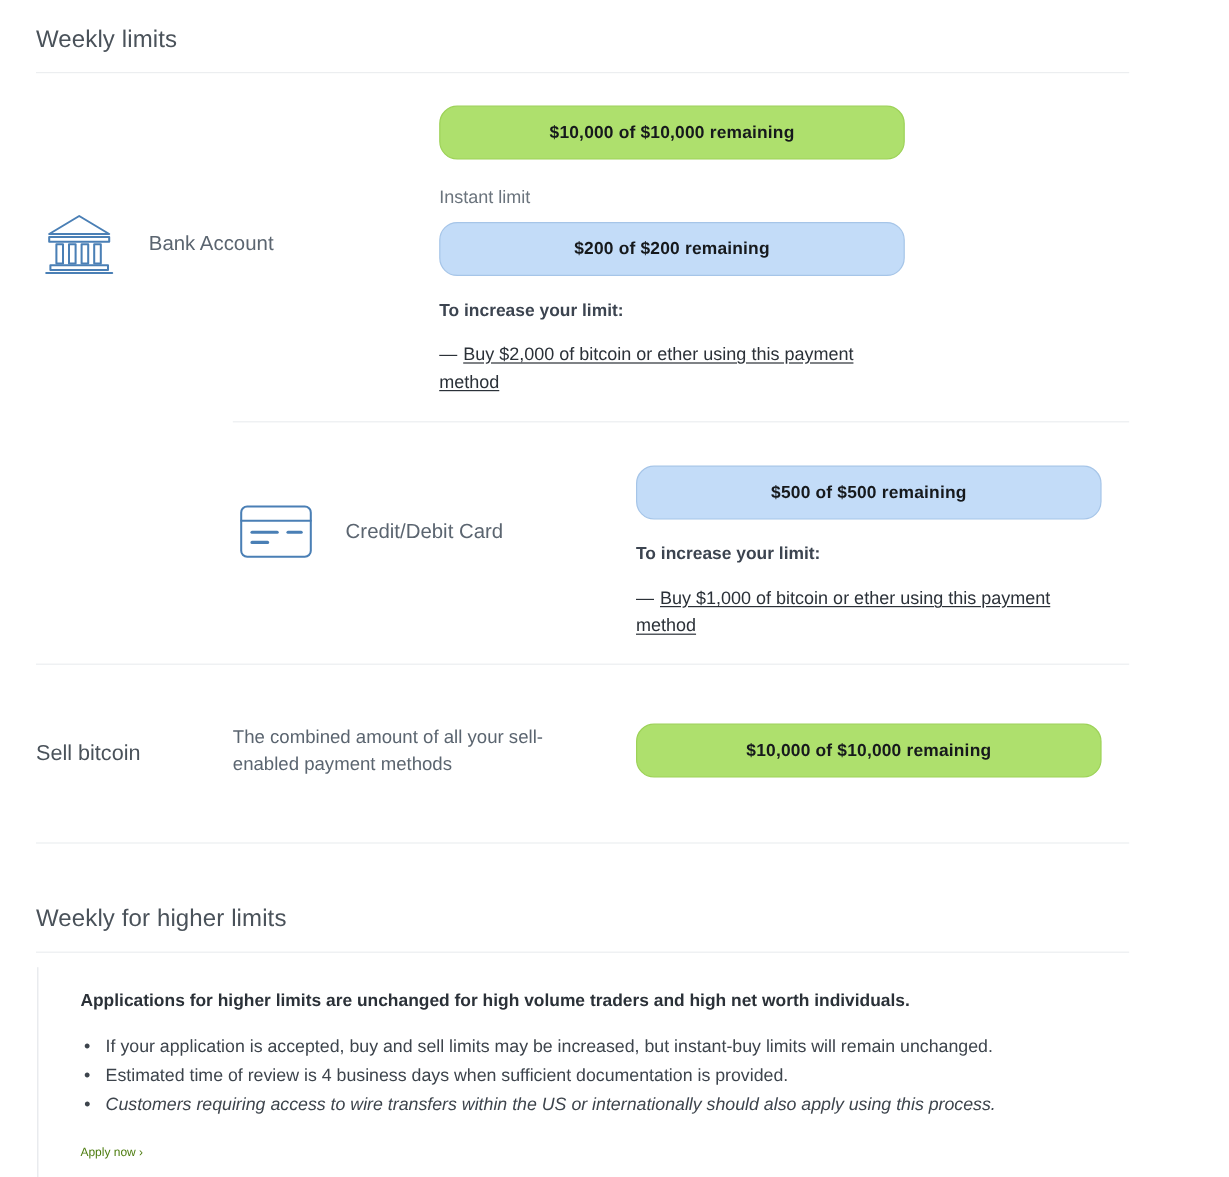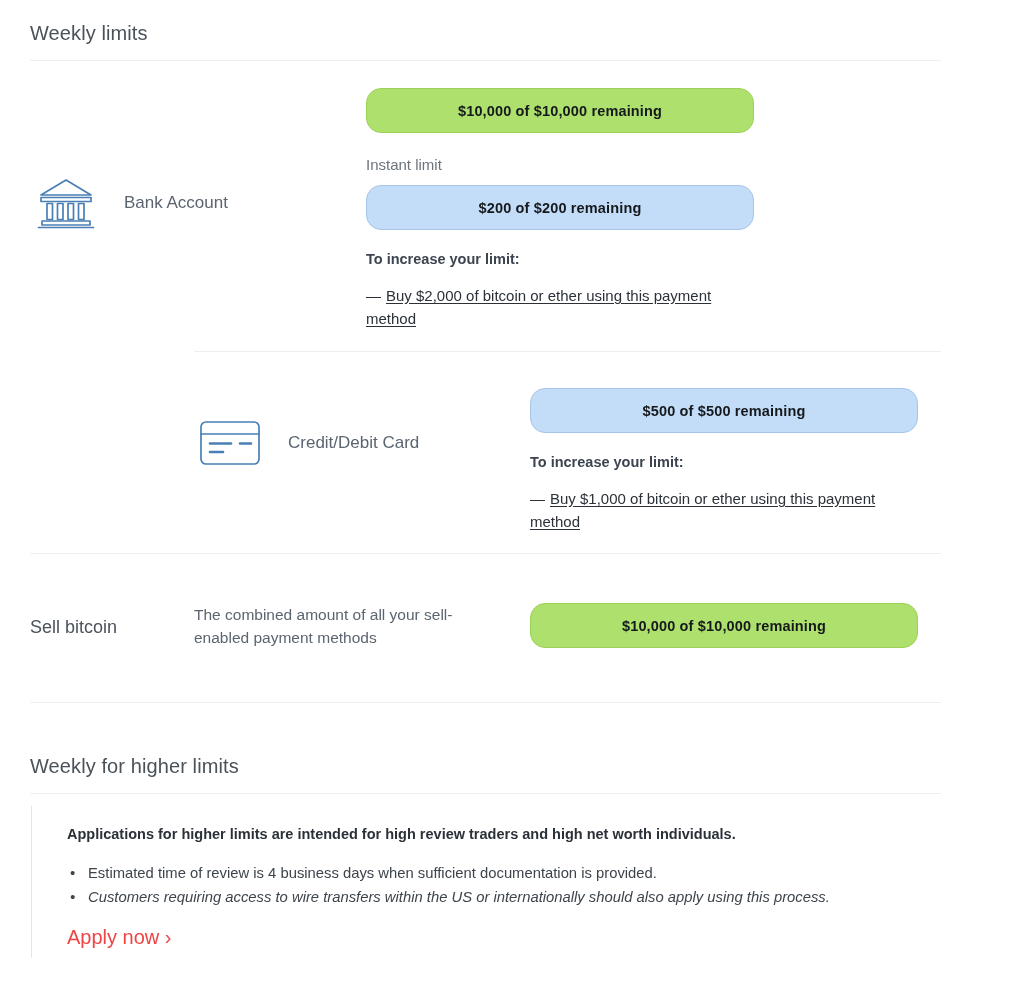--- a/index.html
+++ b/index.html
@@ -178,22 +178,22 @@
     content: "\2022";
     position: absolute;
     left: -18px;
     top: 0;
     color: #3d444c;
     font-size: 15px;
   }
   ul.apply-list li.italic { font-style: italic; }
   .apply-now {
     margin-top: 18px;
-    font-size: 20px;
-    color: #ef4444;
+    font-size: 10px;
+    color: #4d7c0f;
     line-height: 20px;
     text-decoration: none;
     display: inline-block;
     cursor: pointer;
   }
 
   svg { display: block; }
 </style>
 </head>
 <body>
@@ -286,21 +286,22 @@
   <div class="limits-block" style="top:702px;">
     <div class="hr-full"></div>
   </div>
 
   <div class="section-head" style="top:753px;">
     <div class="title">Weekly for higher limits</div>
     <div class="hr-full"></div>
   </div>
 
   <div class="apply-box" style="top:806px;">
-    <div class="apply-lead">Applications for higher limits are intended for high review traders and high net worth individuals.</div>
+    <div class="apply-lead">Applications for higher limits are unchanged for high volume traders and high net worth individuals.</div>
     <ul class="apply-list">
+      <li>If your application is accepted, buy and sell limits may be increased, but instant-buy limits will remain unchanged.</li>
       <li>Estimated time of review is 4 business days when sufficient documentation is provided.</li>
       <li class="italic">Customers requiring access to wire transfers within the US or internationally should also apply using this process.</li>
     </ul>
     <a class="apply-now">Apply now ›</a>
   </div>
 
 </div>
 
 </body></html>

